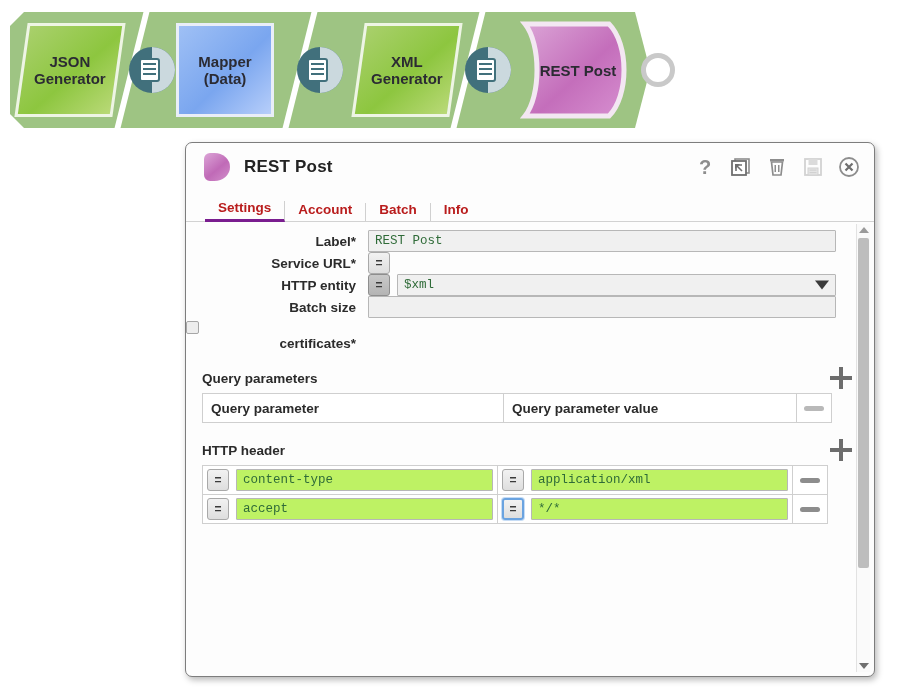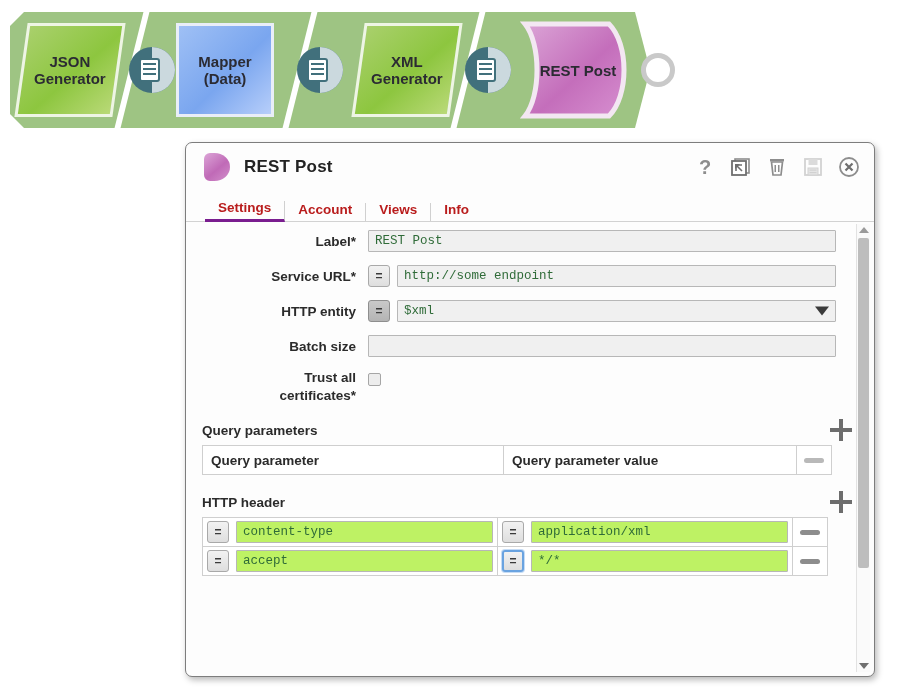--- a/index.html
+++ b/index.html
@@ -82,21 +82,21 @@
     font-size:13.5px;font-weight:bold;color:#b91c1c;padding:0 13px 5px 13px;
     border-right:1px solid #d0d0d0;cursor:pointer;line-height:1;
   }
   .tab:last-child{border-right:none;}
   .tab.active{color:#b91c1c;border-bottom:3px solid #7a1d8f;margin-bottom:-1px;}
 
   .dlg-body{
     position:relative;height:455px;overflow:hidden;padding-top:8px;
   }
 
-  .field-row{display:flex;align-items:center;margin:0 0 13px 0;}
+  .field-row{display:flex;align-items:center;margin:0 0 0 0;}
   .field-label{
     width:170px;text-align:right;padding-right:12px;font-size:13.5px;
     font-weight:bold;color:#2b2b2b;flex:none;
   }
   .eqbtn{
     width:22px;height:22px;margin-right:7px;flex:none;cursor:pointer;
     background:linear-gradient(#f2f2f2,#dedede);
     border:1px solid #a9a9a9;border-radius:3px;
     display:flex;align-items:center;justify-content:center;
     font-size:12px;color:#3a3a3a;font-weight:bold;box-sizing:border-box;
@@ -280,53 +280,51 @@
       <svg class="tool" viewBox="0 0 22 22">
         <circle cx="11" cy="11" r="9" fill="none" stroke="#8d8d8d" stroke-width="1.8"></circle>
         <path d="M7.5,7.5 L14.5,14.5 M14.5,7.5 L7.5,14.5" stroke="#6f6f6f" stroke-width="2.2"></path>
       </svg>
     </div>
   </div>
 
   <div class="tabs">
     <div class="tab active">Settings</div>
     <div class="tab">Account</div>
-    <div class="tab">Views</div>
+    <div class="tab">Batch</div>
     <div class="tab">Info</div>
   </div>
 
   <div class="dlg-body">
 
     <div class="field-row">
       <div class="field-label">Label*</div>
       <div class="txt" style="width:468px;">REST Post</div>
     </div>
 
     <div class="field-row">
       <div class="field-label">Service URL*</div>
       <div class="eqbtn">=</div>
-      <div class="txt" style="width:439px;">http://some endpoint</div>
     </div>
 
     <div class="field-row">
       <div class="field-label">HTTP entity</div>
       <div class="eqbtn active">=</div>
       <div class="txt sel" style="width:439px;">
         <span>$xml</span>
         <span class="caret"></span>
       </div>
     </div>
 
     <div class="field-row">
       <div class="field-label">Batch size</div>
       <div class="txt" style="width:468px;"></div>
     </div>
 
     <div class="field-row" style="align-items:flex-start;margin-bottom:2px;">
-      <div class="label2">Trust all</div>
       <div class="chk" style="margin-top:3px;"></div>
     </div>
     <div class="field-row">
       <div class="label2">certificates*</div>
     </div>
 
     <div class="section-head">
       <div class="section-title">Query parameters</div>
       <div class="plusbtn"></div>
     </div>

